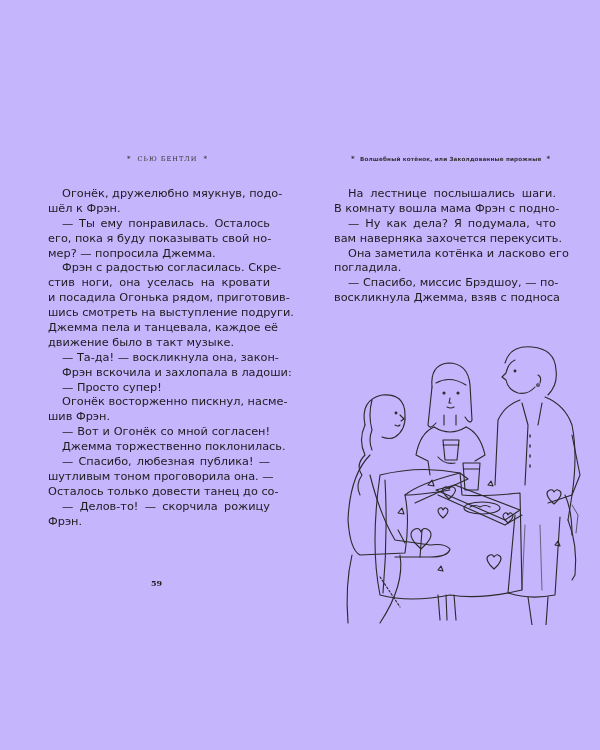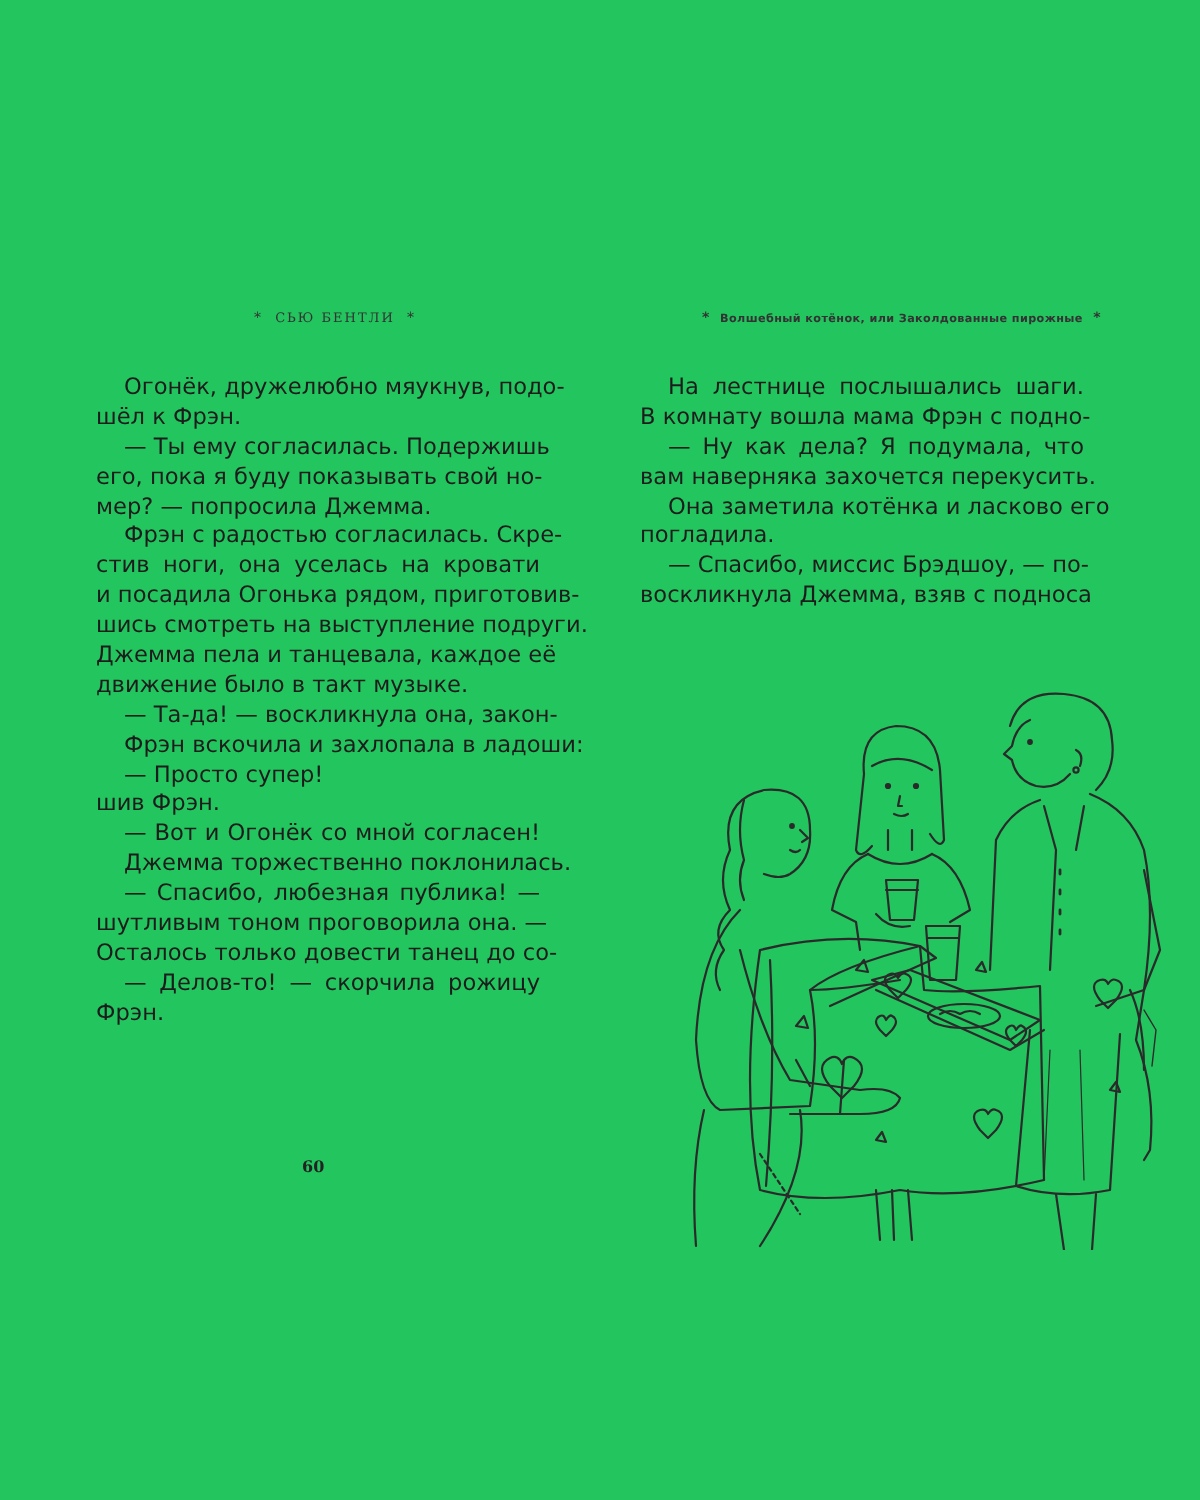--- a/index.html
+++ b/index.html
@@ -12,21 +12,21 @@
       height: 750px;
       position: relative;
       overflow: hidden;
       font-family: "DejaVu Sans", sans-serif;
       color: #1a1a1a;
     }
     .spread {
       position: absolute;
       left: 0; top: 0;
       width: 600px; height: 750px;
-      background: #22c55e;
+      background: #c4b5fd;
     }
     .page {
       position: absolute;
       top: 0;
       height: 750px;
     }
     .page-left { left: 0; width: 300px; }
     .page-right { left: 300px; width: 300px; }
 
     .running-header {
@@ -56,21 +56,21 @@
       font-size: 11.3px;
       line-height: 14.9px;
       color: #1c1c1c;
     }
     .page-left .body-text {
       left: 48px;
       top: 187px;
       width: 222px;
     }
     .page-right .body-text {
-      left: 20px;
+      left: 34px;
       top: 187px;
       width: 222px;
     }
     .line {
       display: block;
       white-space: nowrap;
       text-align: justify;
       text-align-last: justify;
       height: 14.9px;
     }
@@ -104,43 +104,44 @@
   <div class="page page-left">
     <div class="running-header">
       <span class="star">*</span>
       <span>СЬЮ БЕНТЛИ</span>
       <span class="star">*</span>
     </div>
 
     <div class="body-text" id="left-body">
         <span class="line indent">Огонёк, дружелюбно мяукнув, подо-</span>
         <span class="line last">шёл к Фрэн.</span>
-        <span class="line indent">— Ты ему согласилась. Подержишь</span>
+        <span class="line indent">— Ты ему понравилась. Осталось</span>
         <span class="line">его, пока я буду показывать свой но-</span>
         <span class="line last">мер? — попросила Джемма.</span>
         <span class="line indent">Фрэн с радостью согласилась. Скре-</span>
         <span class="line">стив ноги, она уселась на кровати</span>
         <span class="line">и посадила Огонька рядом, приготовив-</span>
         <span class="line">шись смотреть на выступление подруги.</span>
         <span class="line">Джемма пела и танцевала, каждое её</span>
         <span class="line last">движение было в такт музыке.</span>
         <span class="line indent">— Та-да! — воскликнула она, закон-</span>
         <span class="line indent">Фрэн вскочила и захлопала в ладоши:</span>
         <span class="line indent last">— Просто супер!</span>
+        <span class="line indent">Огонёк восторженно пискнул, насме-</span>
         <span class="line last">шив Фрэн.</span>
         <span class="line indent">— Вот и Огонёк со мной согласен!</span>
         <span class="line indent last">Джемма торжественно поклонилась.</span>
         <span class="line indent">— Спасибо, любезная публика! —</span>
         <span class="line">шутливым тоном проговорила она. —</span>
         <span class="line">Осталось только довести танец до со-</span>
         <span class="line indent">— Делов-то! — скорчила рожицу</span>
         <span class="line last">Фрэн.</span>
       </div>
 
-    <div class="page-number">60</div>
+    <div class="page-number">59</div>
   </div>
 
   <div class="page page-right">
     <div class="running-header">
       <span class="star">*</span>
       <span>Волшебный котёнок, или Заколдованные пирожные</span>
       <span class="star">*</span>
     </div>
 
     <div class="body-text" id="right-body">

